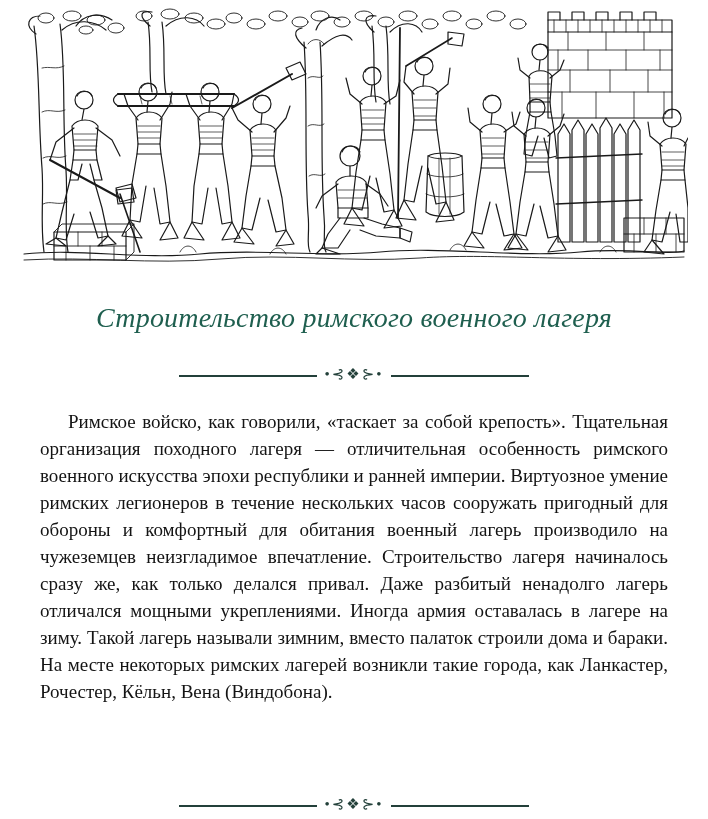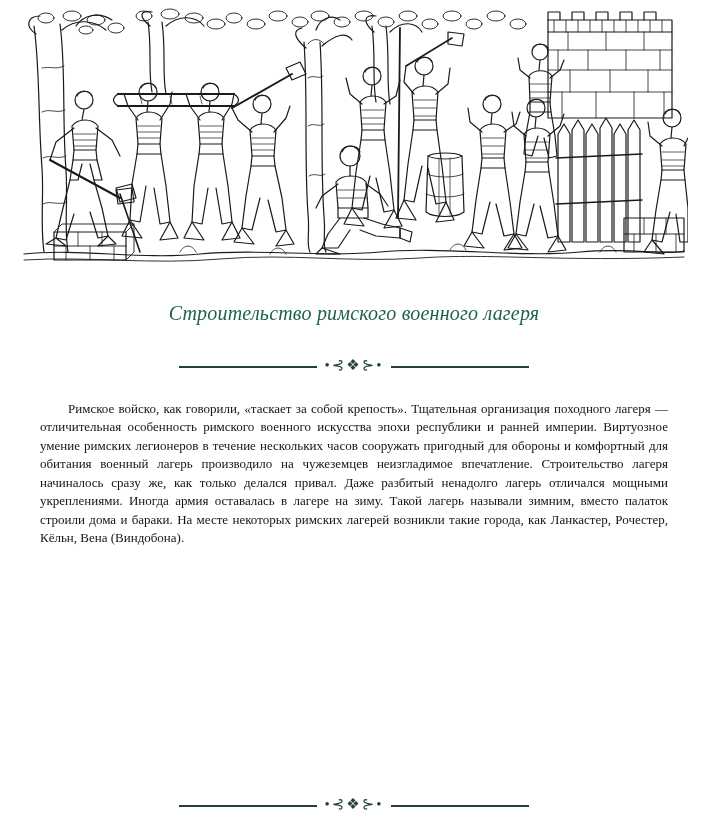--- a/index.html
+++ b/index.html
@@ -33,21 +33,21 @@
     display: block;
     width: 100%;
     height: 100%;
   }
 
   
   .caption {
     text-align: center;
     font-family: "Liberation Serif", serif;
     font-style: italic;
-    font-size: 20px;
+    font-size: 28px;
     color: #1f5f4f;
     margin-top: 22px;
     letter-spacing: 0.2px;
   }
 
   
   .divider {
     display: flex;
     align-items: center;
     justify-content: center;
@@ -67,21 +67,21 @@
     line-height: 1;
     color: #23403a;
     white-space: nowrap;
     transform: translateY(-1px);
   }
 
   
   .bodytext {
     width: 628px;
     margin: 26px auto 0 auto;
-    font-size: 13px;
+    font-size: 19px;
     line-height: 1.42;
     text-align: justify;
     text-justify: inter-word;
     hyphens: manual;
     color: #141414;
   }
   .bodytext p {
     margin: 0;
     text-indent: 28px;
   }

